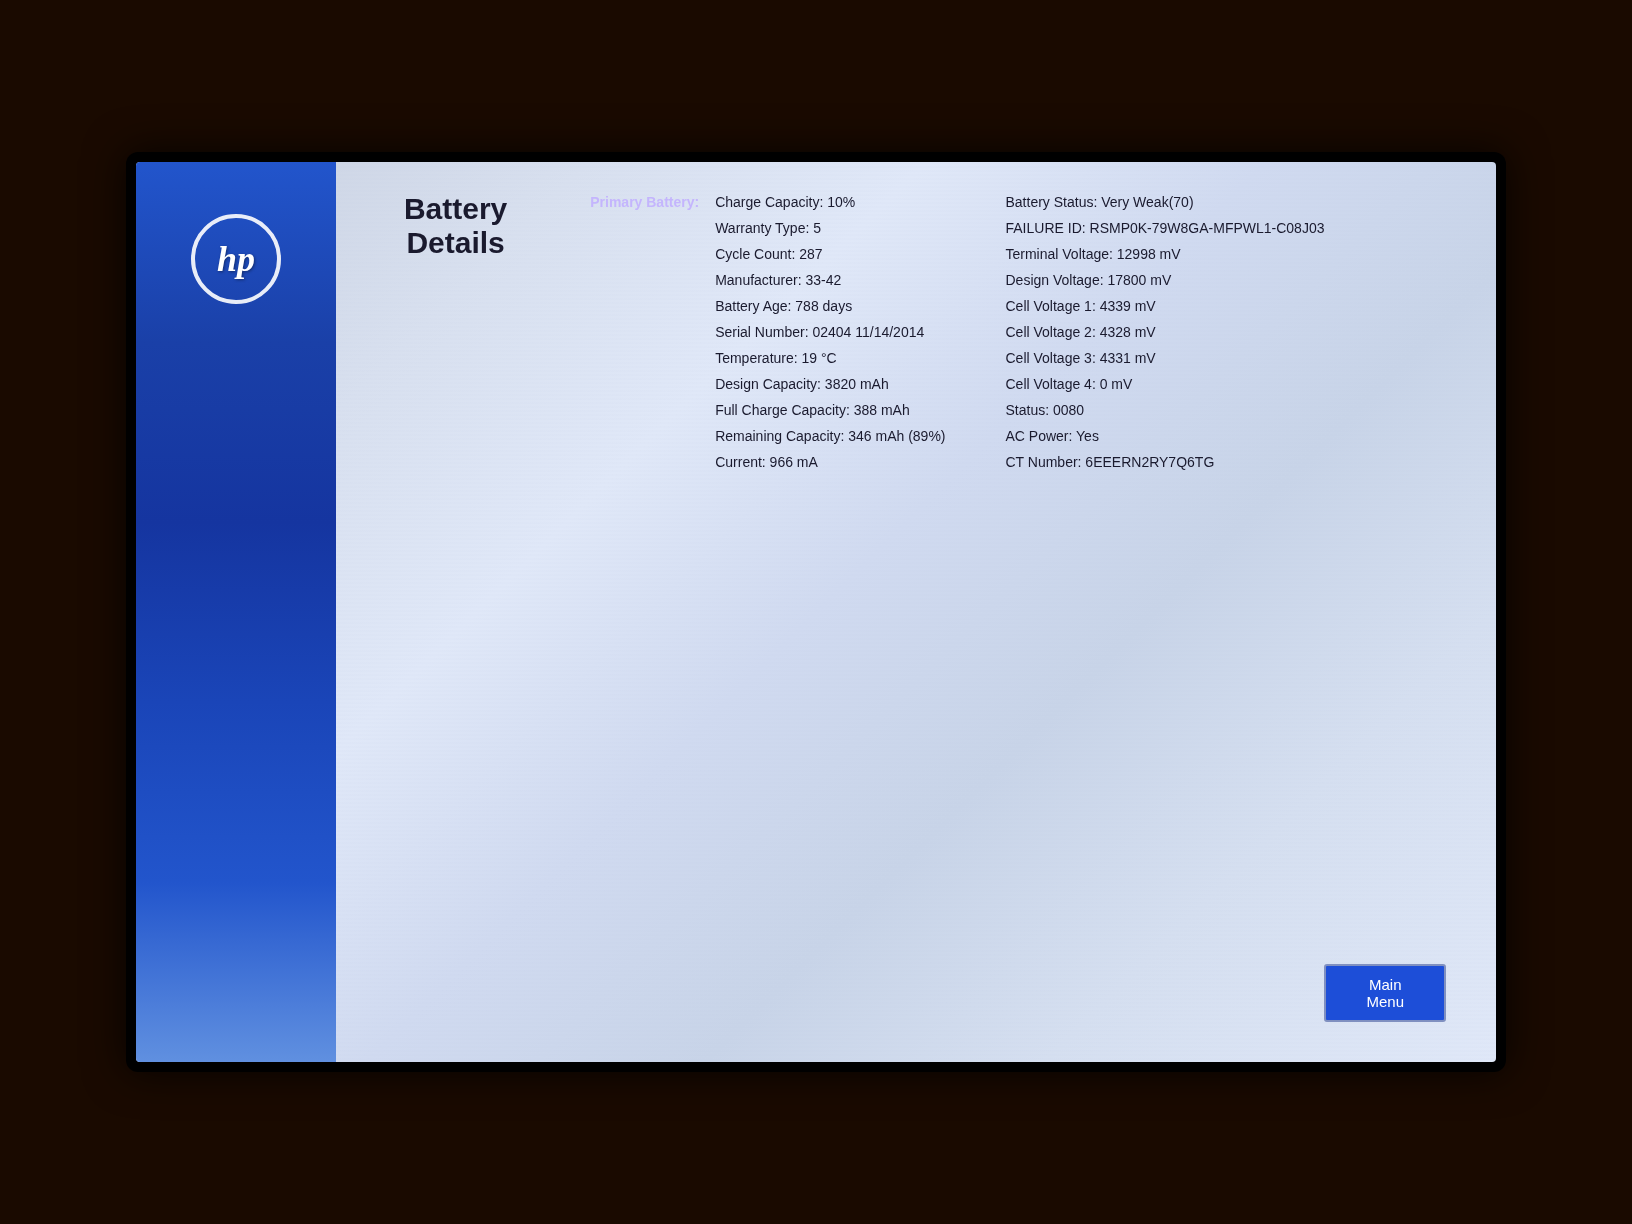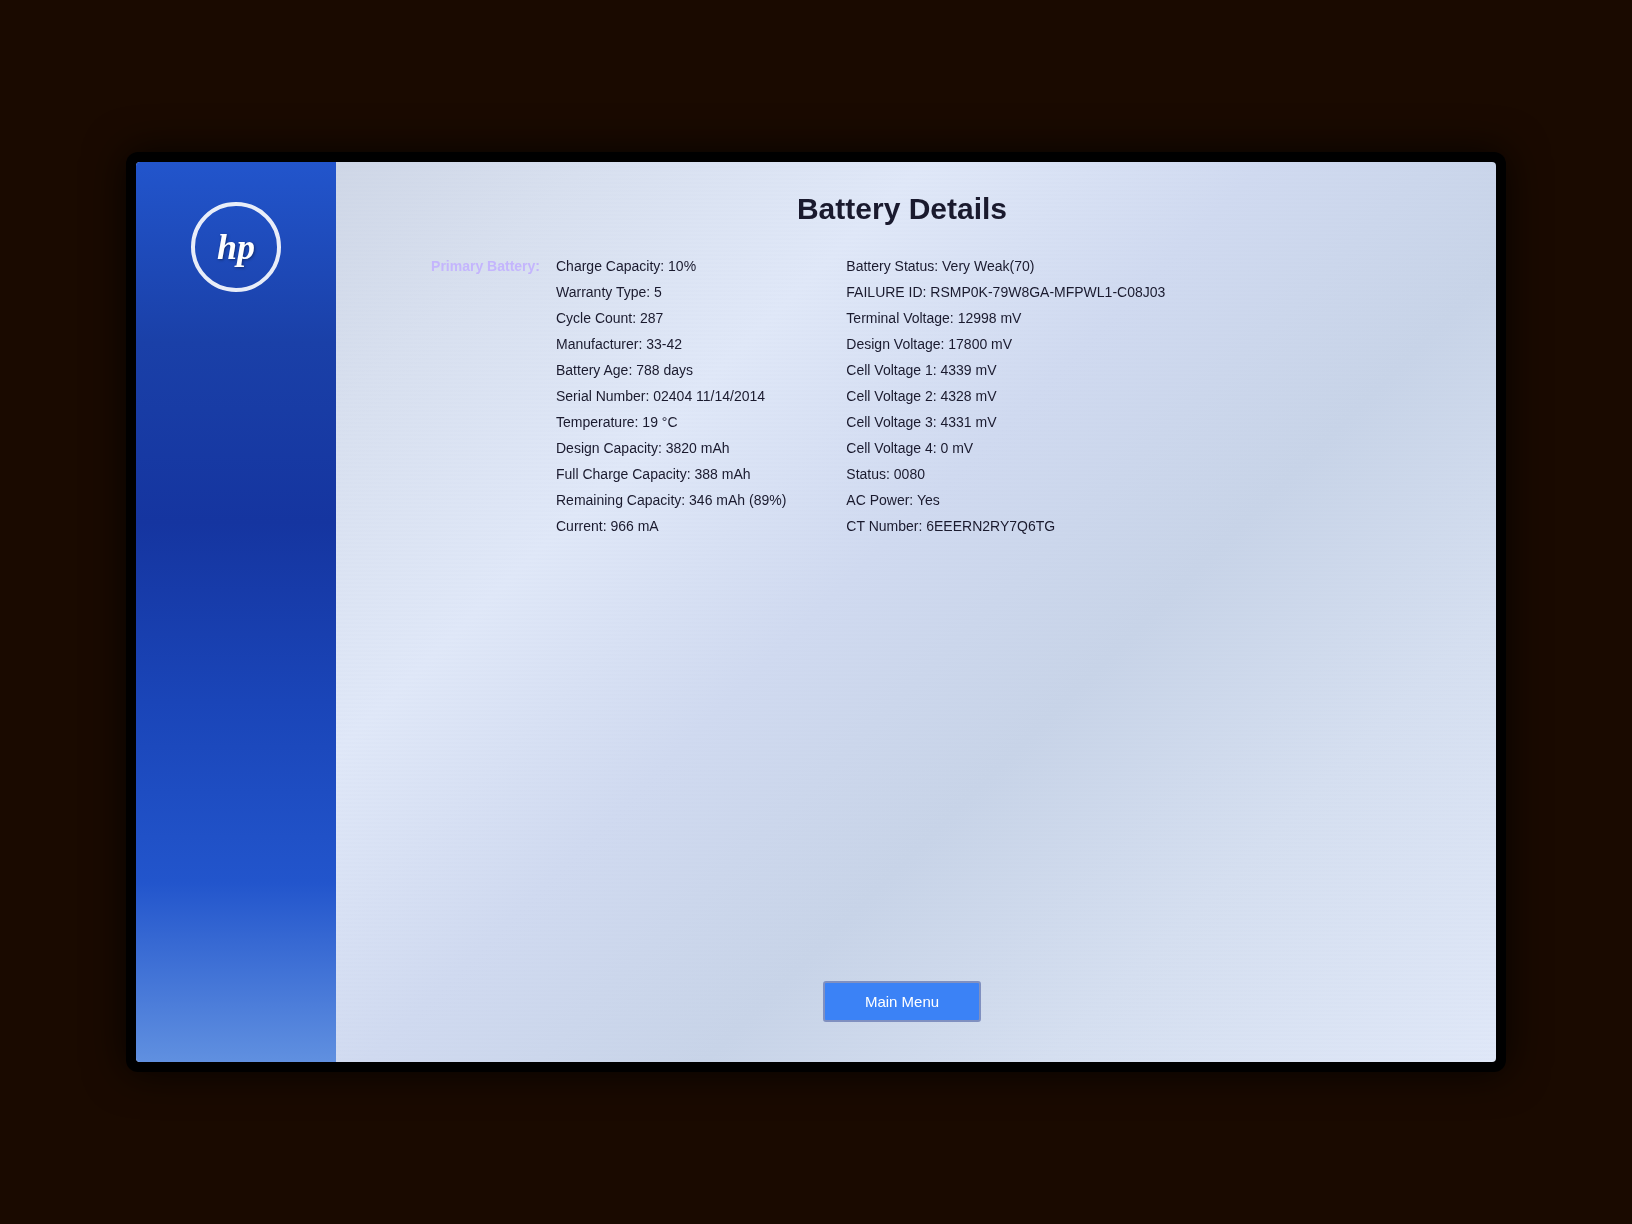--- a/index.html
+++ b/index.html
@@ -66,21 +66,21 @@
         #2255cc 0%,
         #1a40a8 20%,
         #1535a0 40%,
         #1a45b8 60%,
         #2255cc 80%,
         #6090e0 100%
       );
       display: flex;
       align-items: flex-start;
       justify-content: center;
-      padding-top: 40px;
+      padding-top: 52px;
       position: relative;
       z-index: 1;
     }
 
     .hp-logo {
       width: 90px;
       height: 90px;
       border: 4px solid rgba(255,255,255,0.9);
       border-radius: 50%;
       display: flex;
@@ -91,23 +91,23 @@
       font-style: italic;
       font-weight: bold;
       font-family: 'Times New Roman', serif;
       text-shadow: 1px 1px 3px rgba(0,0,0,0.4);
     }
 
     .content {
       flex: 1;
       position: relative;
       z-index: 1;
-      padding: 30px 68px 30px 40px;
-      display: flex;
-      flex-direction: column;
+      padding: 30px 50px 30px 40px;
+      display: flex;
+      flex-direction: row;
     }
 
     .page-title {
       font-size: 30px;
       font-weight: bold;
       color: #1a1a2e;
       text-align: center;
       margin-bottom: 30px;
       font-family: Arial, sans-serif;
     }
@@ -174,21 +174,21 @@
     }
 
     .footer {
       margin-top: auto;
       display: flex;
       justify-content: center;
       padding-bottom: 10px;
     }
 
     .main-menu-btn {
-      background: #3b82f6;
+      background: #1d4ed8;
       color: white;
       border: 2px solid #8090c0;
       padding: 10px 40px;
       font-size: 15px;
       font-family: Arial, sans-serif;
       cursor: pointer;
       border-radius: 3px;
     }
   </style>
 </head>

